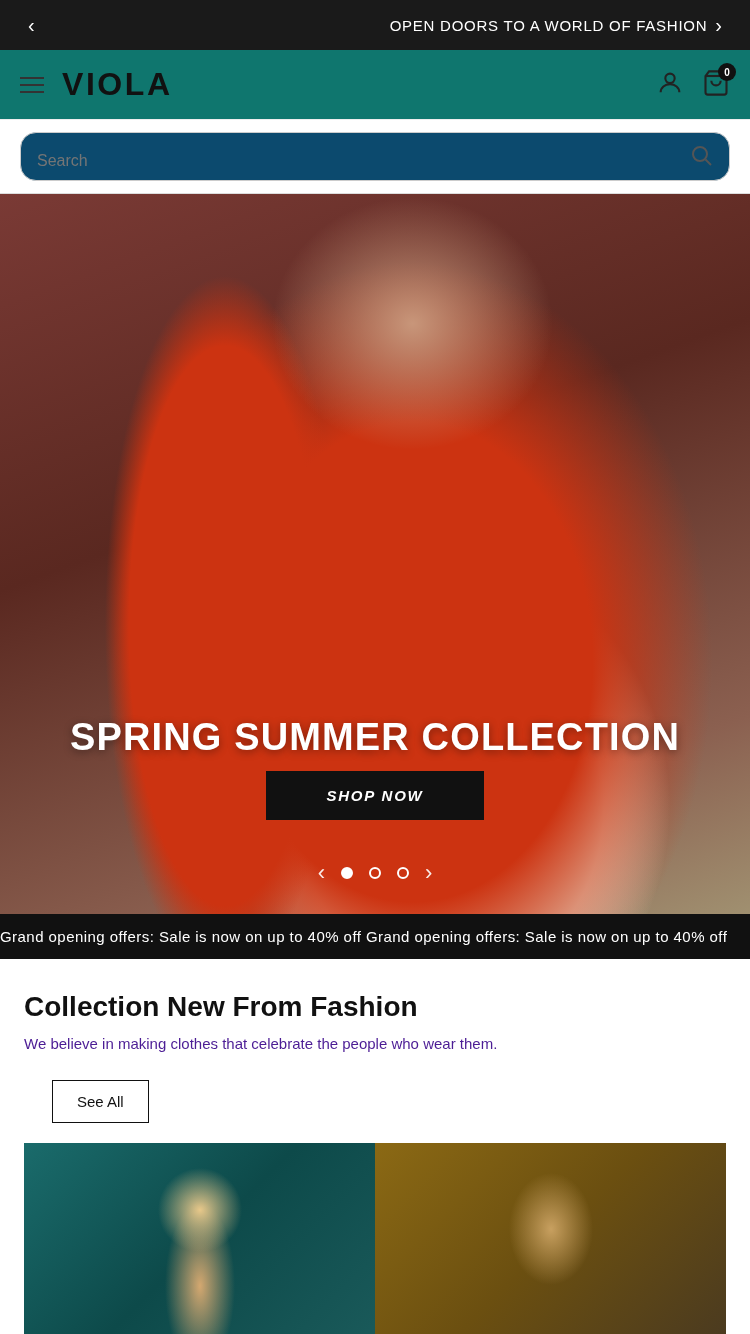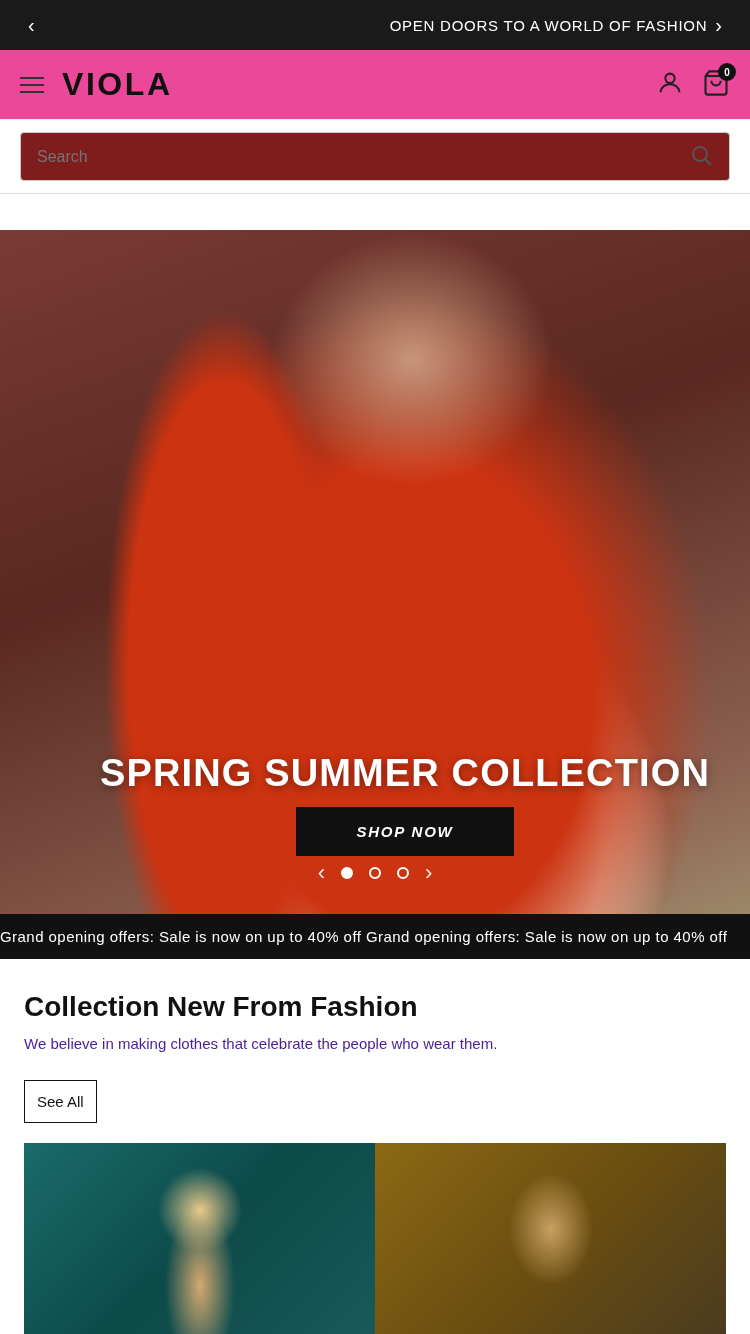--- a/index.html
+++ b/index.html
@@ -28,21 +28,21 @@
     .announcement-bar .announcement-text {
       font-size: 15px;
       font-weight: 400;
       letter-spacing: 0.05em;
       text-align: right;
       flex: 1;
     }
 
     
     .header {
-      background: #ec4899;
+      background: #0f766e;
       display: flex;
       align-items: center;
       justify-content: space-between;
       padding: 0 20px;
       height: 70px;
       border-bottom: 1px solid #eee;
     }
     .header-left {
       display: flex;
       align-items: center;
@@ -100,25 +100,25 @@
     }
 
     
     .search-bar {
       padding: 12px 20px;
       background: #fff;
       border-bottom: 1px solid #ddd;
     }
     .search-inner {
       display: flex;
-      align-items: center;
+      align-items: flex-end;
       border: 1.5px solid #ccc;
-      border-radius: 4px;
+      border-radius: 16px;
       padding: 10px 16px;
-      background: #7f1d1d;
+      background: #0c4a6e;
     }
     .search-inner input {
       flex: 1;
       border: none;
       outline: none;
       font-size: 16px;
       color: #999;
       background: transparent;
     }
     .search-inner .search-icon-btn {
@@ -140,24 +140,23 @@
       height: 720px;
       overflow: hidden;
     }
     .hero-image-placeholder {
       width: 100%;
       height: 100%;
       background: linear-gradient(160deg, #7a3a35 0%, #6b2e2a 30%, #8b4a44 50%, #a0522d 70%, #c0b090 100%);
       position: relative;
       display: flex;
       flex-direction: column;
-      align-items: flex-end;
+      align-items: center;
       justify-content: flex-end;
       padding-bottom: 94px;
-      margin-top: 36px;
     }
     
     .person-bg {
       position: absolute;
       top: 0; left: 0; right: 0; bottom: 0;
       background: 
         radial-gradient(ellipse 200px 180px at 55% 18%, #c8967a 0%, transparent 70%),
         radial-gradient(ellipse 120px 350px at 30% 60%, #cc3311 0%, #cc3311 80%, transparent 100%),
         radial-gradient(ellipse 300px 400px at 55% 65%, #cc3311 0%, #cc3311 60%, transparent 100%),
         radial-gradient(ellipse 220px 250px at 60% 85%, #e8e0cc 0%, #e8e0cc 70%, transparent 100%),
@@ -270,24 +269,25 @@
       font-size: 15px;
       color: #4c1d95;
       margin-bottom: 24px;
       line-height: 1.5;
     }
     .see-all-btn {
       display: inline-block;
       border: 1.5px solid #111;
       background: #fff;
       color: #111;
-      padding: 12px 12px;
+      padding: 12px 24px;
       font-size: 15px;
       cursor: pointer;
       font-weight: 500;
+      margin-left: 28px;
     }
 
     
     .product-grid {
       display: grid;
       grid-template-columns: 1fr 1fr;
       gap: 0;
       padding: 20px 0 0;
     }
     .product-card {

